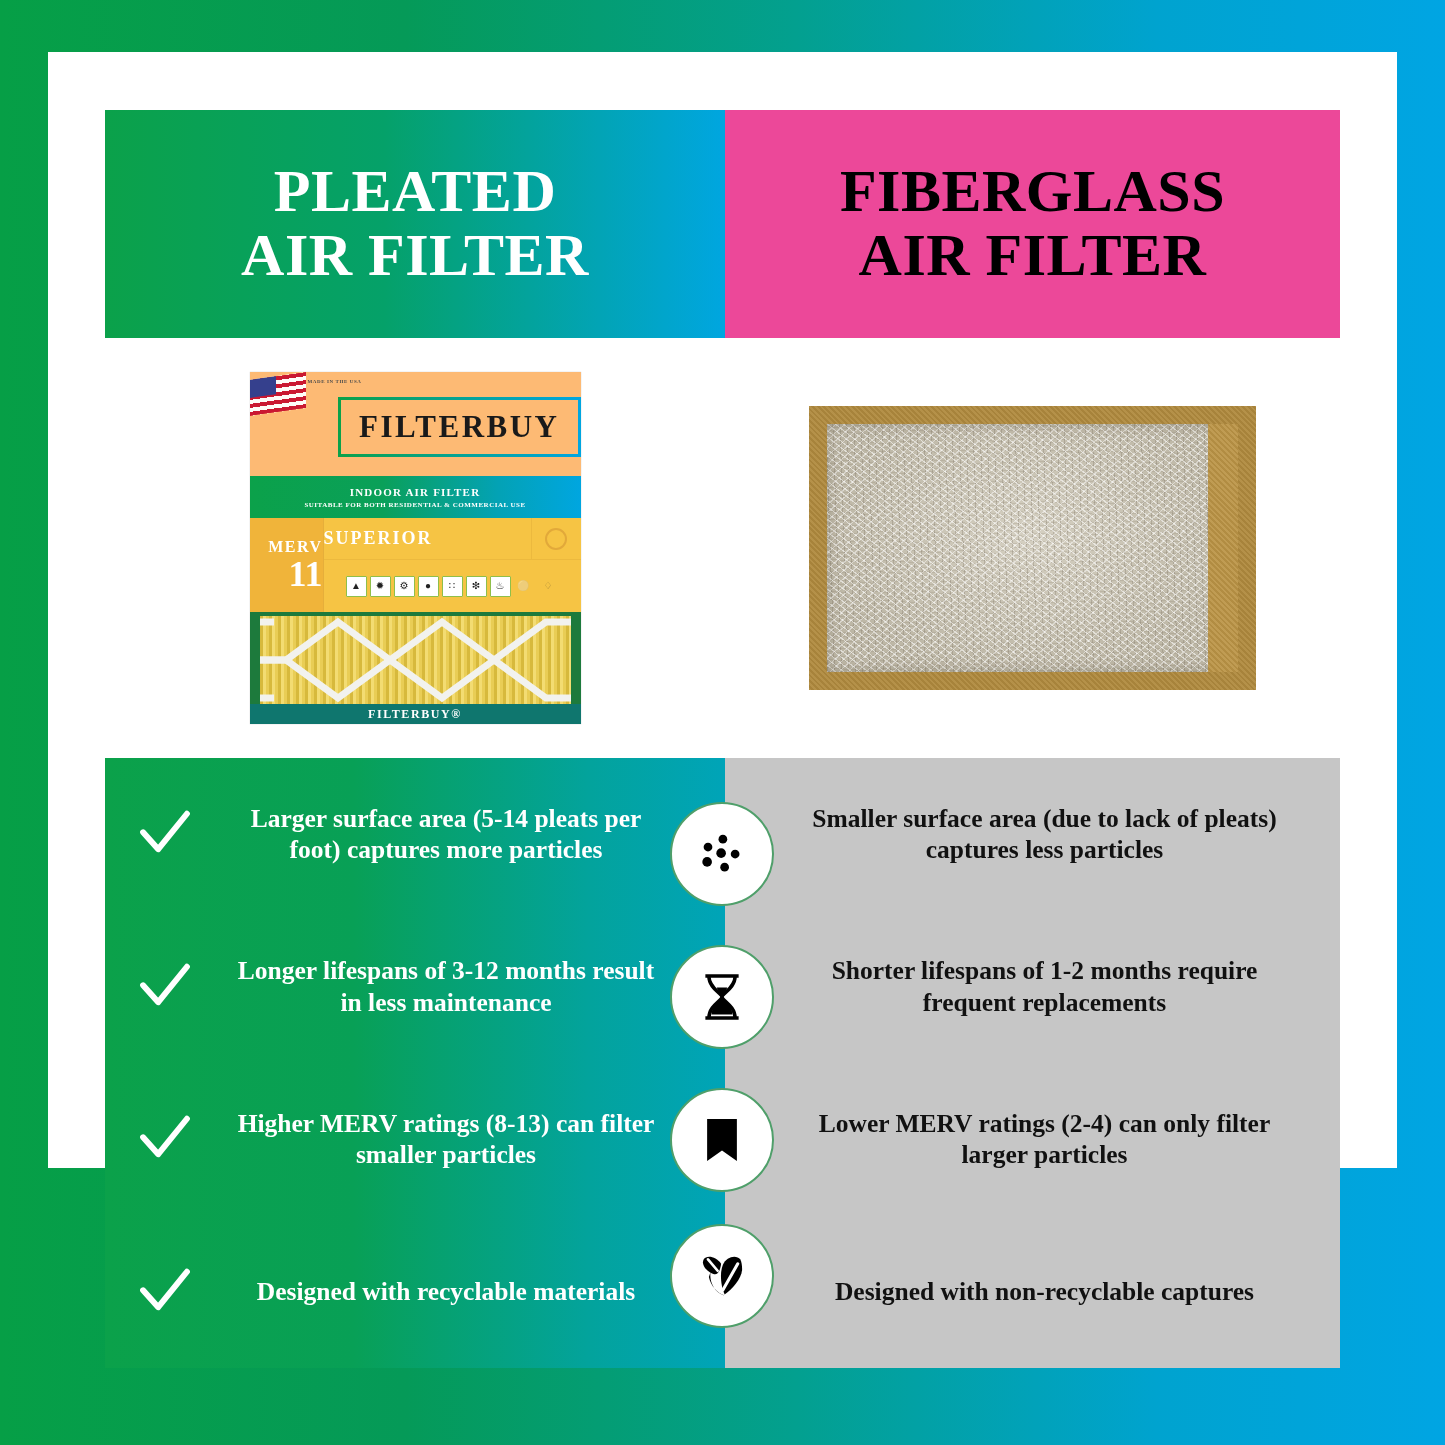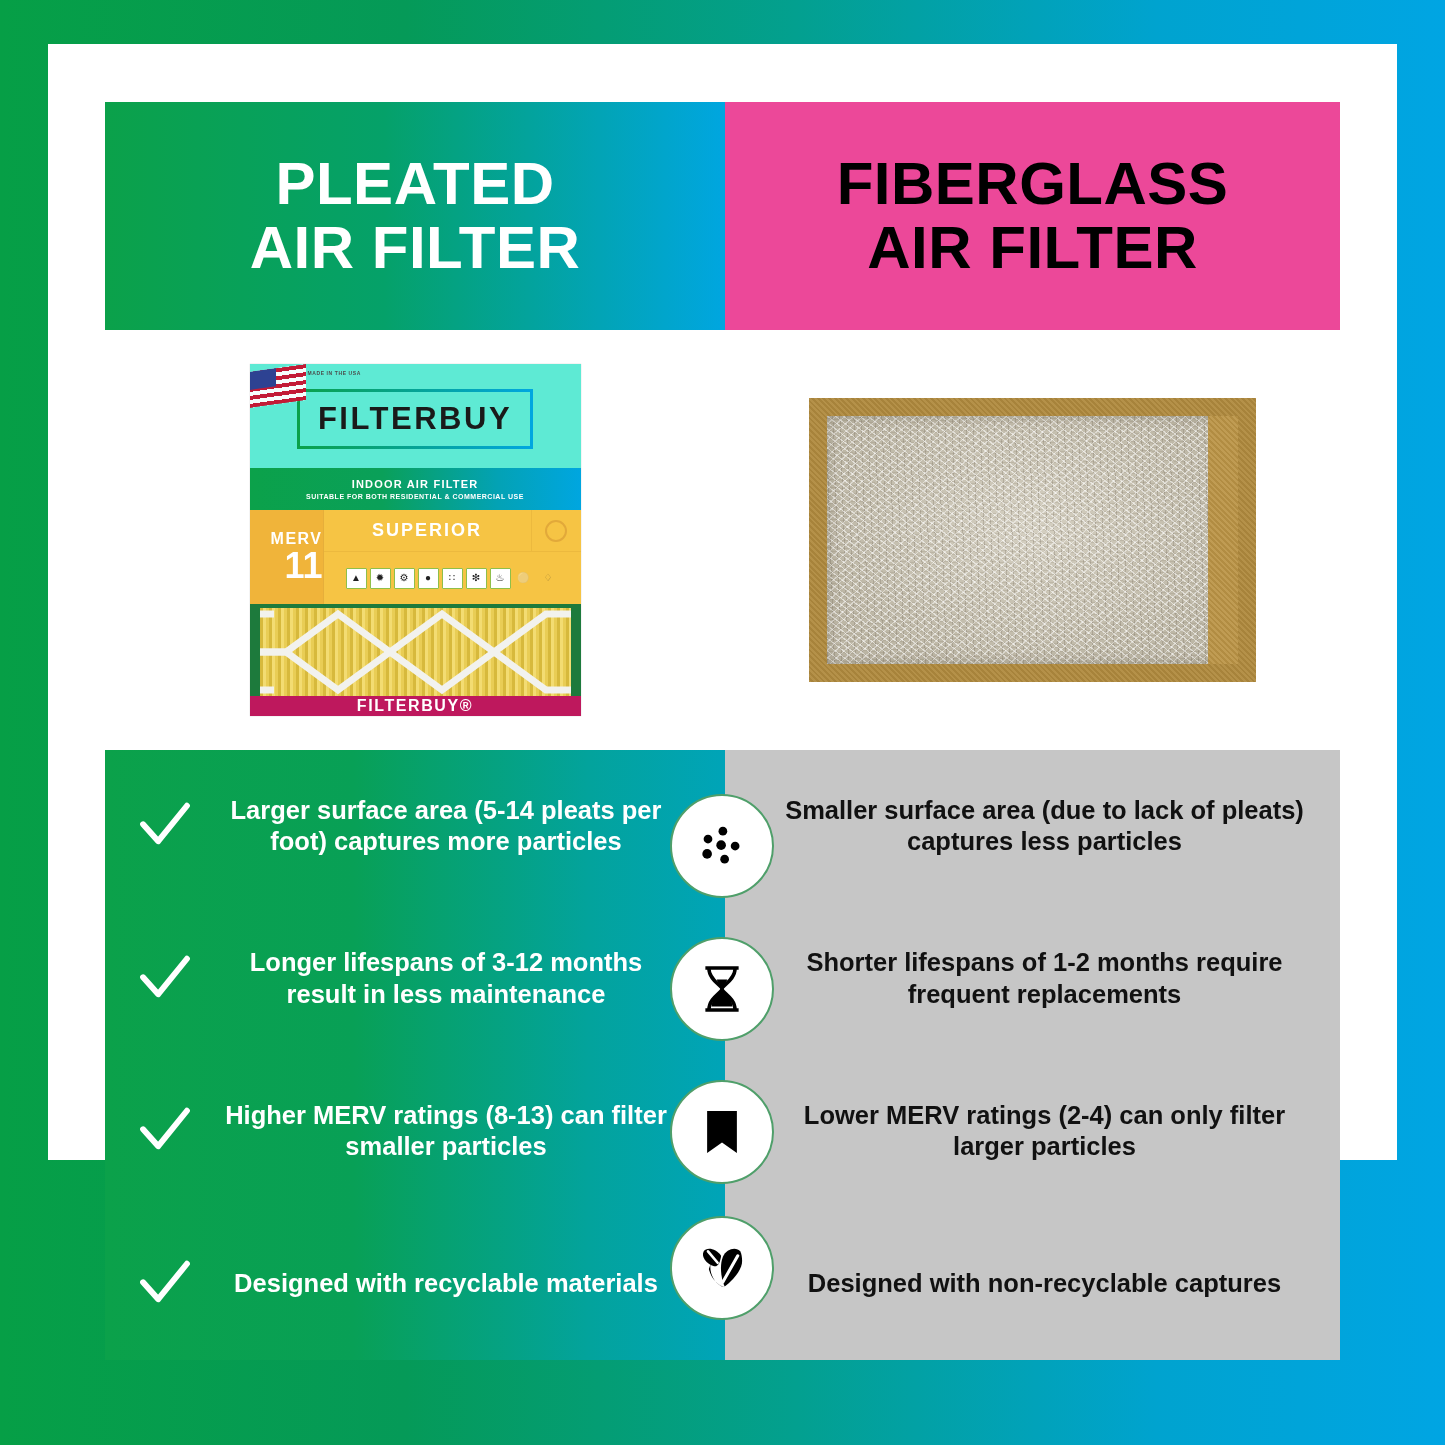--- a/index.html
+++ b/index.html
@@ -16,24 +16,25 @@
     position: relative;
     width: 1445px;
     height: 1445px;
     background: linear-gradient(90deg, #069f46 0%, #059a58 28%, #03a08f 55%, #00a3cf 80%, #00a5e3 100%);
   }
 
   
   .card {
     position: absolute;
     left: 48px;
-    top: 44px;
+    top: 52px;
     width: 1349px;
     height: 1116px;
     background: #ffffff;
+    font-family: Liberation Serif, serif;
   }
 
   
   .headers {
     position: absolute;
     left: 57px;
     top: 58px;
     width: 1235px;
     height: 228px;
     display: flex;
@@ -82,24 +83,24 @@
     position: relative;
     width: 331px;
     height: 352px;
     background: #ffffff;
     overflow: hidden;
     box-shadow: 0 0 1px rgba(0,0,0,.25);
   }
   .box-top {
     position: relative;
     height: 104px;
-    background: #5eead4;
+    background: #fdba74;
     display: flex;
     align-items: center;
-    justify-content: center;
+    justify-content: flex-end;
   }
   .flag {
     position: absolute; left: 0; top: 4px;
     width: 56px; height: 36px;
     background:
       repeating-linear-gradient(180deg, #c8102e 0 4px, #ffffff 4px 8px);
     transform: skewY(-8deg);
     opacity: .95;
   }
   .flag::after {
@@ -140,21 +141,21 @@
     color: #ffffff;
     border-right: 1px solid #e6ae3a;
   }
   .merv .m { font-size: 16px; font-weight: 800; letter-spacing: 1.5px; }
   .merv .n { font-size: 36px; font-weight: 800; line-height: 1; }
   .gold-right { flex: 1; display: flex; flex-direction: column; }
   .superior-row {
     height: 42px; display: flex; align-items: center; border-bottom: 1px solid #ecb93e;
   }
   .superior {
-    flex: 1; text-align: center; color: #ffffff;
+    flex: 1; text-align: left; color: #ffffff;
     font-size: 18px; font-weight: 800; letter-spacing: 2px;
   }
   .ul-seal {
     width: 50px; height: 100%;
     display: flex; align-items: center; justify-content: center;
     border-left: 1px solid #ecb93e;
   }
   .ul-seal i {
     display: block; width: 22px; height: 22px; border-radius: 50%;
     border: 2px solid #e2a93a;
@@ -174,22 +175,22 @@
   .pleats {
     position: absolute; left: 10px; right: 10px; top: 4px; bottom: 20px;
     background: repeating-linear-gradient(90deg,
       #d7b93c 0 3px, #f3dc72 3px 6px, #e9cd55 6px 9px);
   }
   .grid-diamond {
     position: absolute; left: 10px; right: 10px; top: 4px; bottom: 20px;
   }
   .box-foot {
     position: absolute; left: 0; right: 0; bottom: 0; height: 20px;
-    background: #be185d; color: #ffffff;
-    font-size: 16px; font-weight: 800; letter-spacing: 1.6px;
+    background: #0f766e; color: #ffffff;
+    font-size: 12px; font-weight: 800; letter-spacing: 1.6px;
     display: flex; align-items: center; justify-content: center;
   }
 
   
   .fiber {
     width: 447px; height: 284px;
     background: #b08a3e;
     padding: 18px 22px 18px 18px;
     position: relative;
     background-image:

